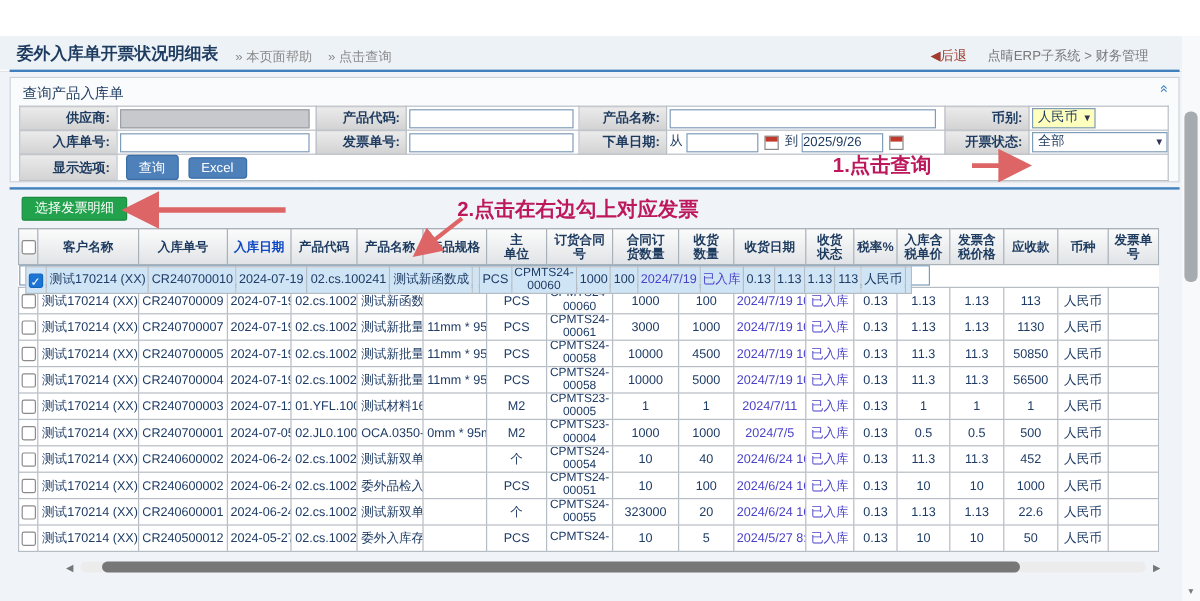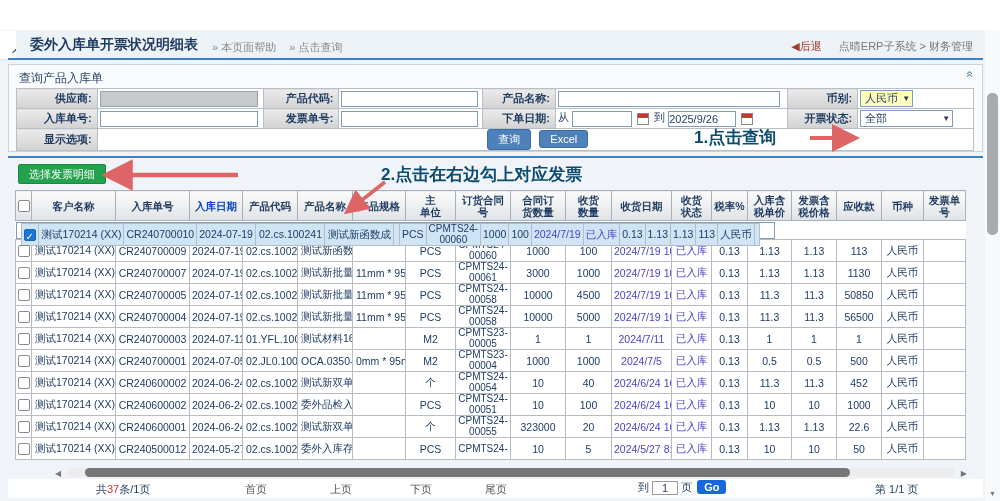--- a/index.html
+++ b/index.html
@@ -7,21 +7,21 @@
   #app { position: relative; width: 1000px; height: 501px; background:#fff; overflow: hidden; }
 
   
   .topbar { position:absolute; left:0; top:0; width:1000px; height:29px; background:#fff; border-bottom:1px solid #e4e4e4;margin-top:31px; }
   .topbar .t { position:absolute; left:12px; top:7px; font-size:13px; color:#333; }
   .win-max { position:absolute; right:52px; top:8px; width:11px; height:10px; border:1px solid #555; }
   .win-close { position:absolute; right:16px; top:5px; font-size:13px; color:#444; }
 
   
   .zone { position:absolute; left:0; top:30px; width:985px; height:471px; background:#f0f4f8; }
-  .hdr { position:absolute; left:16px; top:30px; width:985px; height:28px; background:#edf2f7; }
+  .hdr { position:absolute; left:0; top:30px; width:985px; height:28px; background:#edf2f7; }
   .hdr-title { position:absolute; left:14px; top:6px; font-size:14px; font-weight:bold; color:#1d3a5f; }
   .hdr-help { position:absolute; left:196px; top:10px; font-size:11px; color:#8a8a8a; }
   .hdr-help span { margin-right:10px; }
   .hdr-right { position:absolute; right:28px; top:9px; font-size:11px; }
   .back { color:#a03b2d; }
   .crumb { color:#777; margin-left:14px; }
   .blueline { position:absolute; left:8px; width:975px; height:2px; background:#4180bd; }
   .bl1 { top:58px; } .bl2 { top:156px; }
 
   
@@ -30,24 +30,24 @@
   .collapse { position:absolute; right:8px; top:2px; color:#4180bd; font-size:12px; transform:rotate(90deg); }
   table.ftab { position:absolute; left:7px; top:23px; width:958px; border-collapse:collapse; table-layout:fixed;padding-left:36px; }
   .ftab td { border:1px solid #b9bfc6; height:20px; font-size:11px; padding:0 2px; background:#fff; color:#1d3a5f; }
   .ftab td.lbl { background:linear-gradient(#ebebeb,#d2d2d2); text-align:right; font-weight:bold; padding-right:5px; }
   .inp { height:16px; border:1px solid #7f9db9; font-size:11px; vertical-align:middle; color:#1d3a5f; }
   .inp.full { width:98%; }
   .inp-dis { display:inline-block; width:98%; height:16px; background:#c7c9cc; border:1px solid #9aa0a6; vertical-align:middle; }
   .sel { display:inline-block; position:relative; border:1px solid #7f9db9; background:#fff; height:17px; line-height:15px; font-size:11px; padding:0 14px 0 4px; color:#1d3a5f; vertical-align:middle; }
   .sel .arr { position:absolute; right:2px; top:4px; font-size:8px; color:#335; line-height:8px; }
   .sel.yellow { background:#ffffbe; }
-  .sel.wide { width:93px; }
+  .sel.wide { width:113px; }
   .cal { display:inline-block; width:12px; height:12px; border:1px solid #888; background:#fff; vertical-align:middle; position:relative; margin:0 2px; }
   .cal::before { content:""; position:absolute; left:0; top:0; width:100%; height:4px; background:#c0392b; }
-  .btns { text-align:center; padding-right:10px; }
+  .btns { text-align:left; padding-right:10px; }
   .btn-blue { display:inline-block; background:#4e81ba; border:1px solid #3b6da6; color:#fff; font-size:11px; border-radius:3px; padding:2px 10px; margin-left:5px; cursor:pointer; }
 
   
   .green-btn { position:absolute; left:18px; top:164px; height:20px; background:#23a24d; border:1px solid #1b8a3f; border-radius:2px; color:#fff; font-size:11px; line-height:18px; padding:0 10px; cursor:pointer; }
 
   
   .tbl-wrap { position:absolute; left:15px; top:190px; width:951px; height:277px; overflow:hidden; }
   table.grid { border-collapse:collapse; table-layout:fixed; width:950px; background:#fff; }
   .grid th { background:linear-gradient(#fbfbfb,#e0e3e6); border:1px solid #a8b0b8; color:#1d3a5f; font-weight:bold; height:30px; font-size:10.5px; line-height:12px; white-space:pre-line; padding:0 1px; }
   .grid th.hblue { color:#0b46c4;margin-top:20px; }
@@ -77,21 +77,21 @@
   .pg-input { width:26px; height:14px; border:1px solid #999; text-align:center; font-size:11px; color:#1d3a5f; vertical-align:middle; }
   .go-btn { display:inline-block; background:#1668dc; color:#fff; font-weight:bold; font-size:11px; border-radius:3px; padding:1px 7px; margin-left:2px; cursor:pointer; }
   .pg-ind { position:absolute; left:867px; top:3px; }
 
   
   .vscroll { position:absolute; left:985px; top:30px; width:15px; height:471px; background:#f7f9fa; }
   .vs-thumb { position:absolute; left:2px; top:63px; width:11px; height:142px; background:#a6abb0; border-radius:5px; }
   .vs-down { position:absolute; left:4px; bottom:4px; font-size:7px; color:#777; }
 
   
-  .ann { position:absolute; color:#0c4a6e; font-size:17px; font-weight:bold; z-index:60; white-space:nowrap; }
+  .ann { position:absolute; color:#be185d; font-size:17px; font-weight:bold; z-index:60; white-space:nowrap; }
   #ann1 { left:694px; top:126px; }
   #ann2 { left:381px; top:163px; }
   #ann3 { left:172px; top:163px; }
   #arrows { position:absolute; left:0; top:0; width:1000px; height:501px; pointer-events:none; z-index:55; }
 </style>
 </head>
 <body>
 
 <div id="app">
 
@@ -462,34 +462,20 @@
     </table>
   </div>
 
   <div class="hscroll">
     <span class="hs-arrow hs-left">◀</span>
     <span class="hs-arrow hs-right">▶</span>
     <div class="hs-track"></div>
     <div class="hs-thumb"></div>
   </div>
 
-  <div class="pager">
-    <span class="pg-total"><span>共</span><span class="red">37</span><span>条/1页</span></span>
-    <span class="pg-link pg-first">首页</span>
-    <span class="pg-link pg-prev">上页</span>
-    <span class="pg-link pg-next">下页</span>
-    <span class="pg-link pg-last">尾页</span>
-    <span class="pg-goto">
-      <span>到</span>
-      <input class="pg-input" value="1" style="">
-      <span>页</span>
-      <span class="go-btn">Go</span>
-    </span>
-    <span class="pg-ind">第 1/1 页</span>
-  </div>
 
   <div class="vscroll">
     <div class="vs-thumb"></div>
     <span class="vs-down">▼</span>
   </div>
 
   <span class="ann" id="ann1">1.点击查询</span>
   <span class="ann" id="ann2">2.点击在右边勾上对应发票</span>
   <svg id="arrows">
     <defs>

